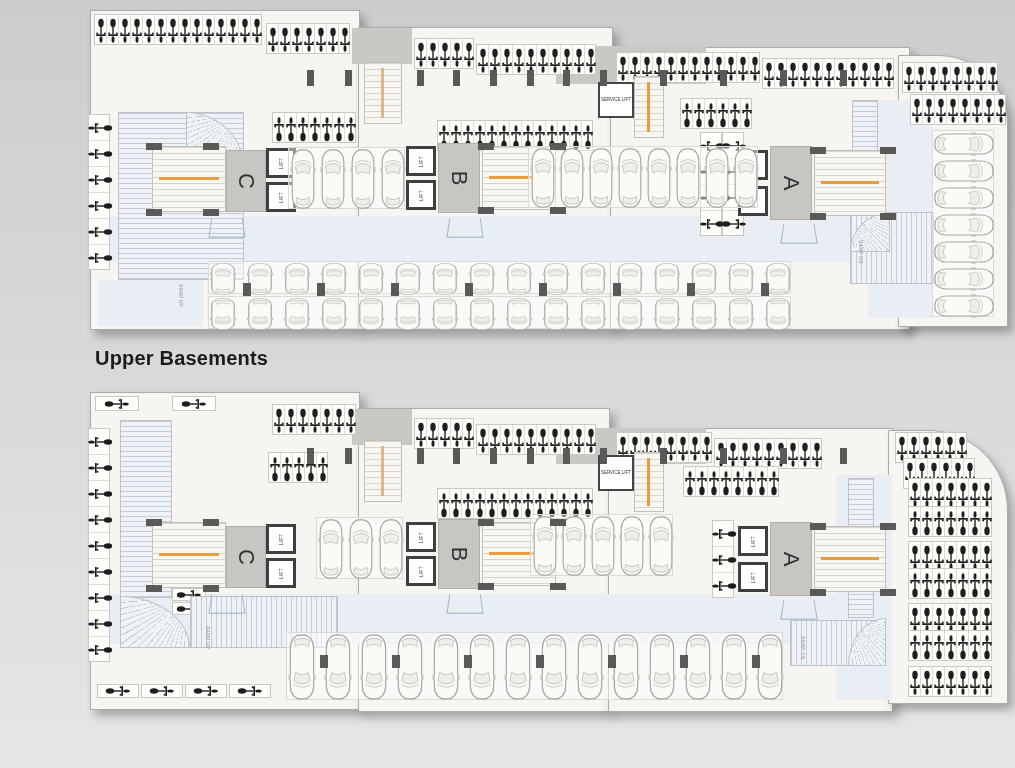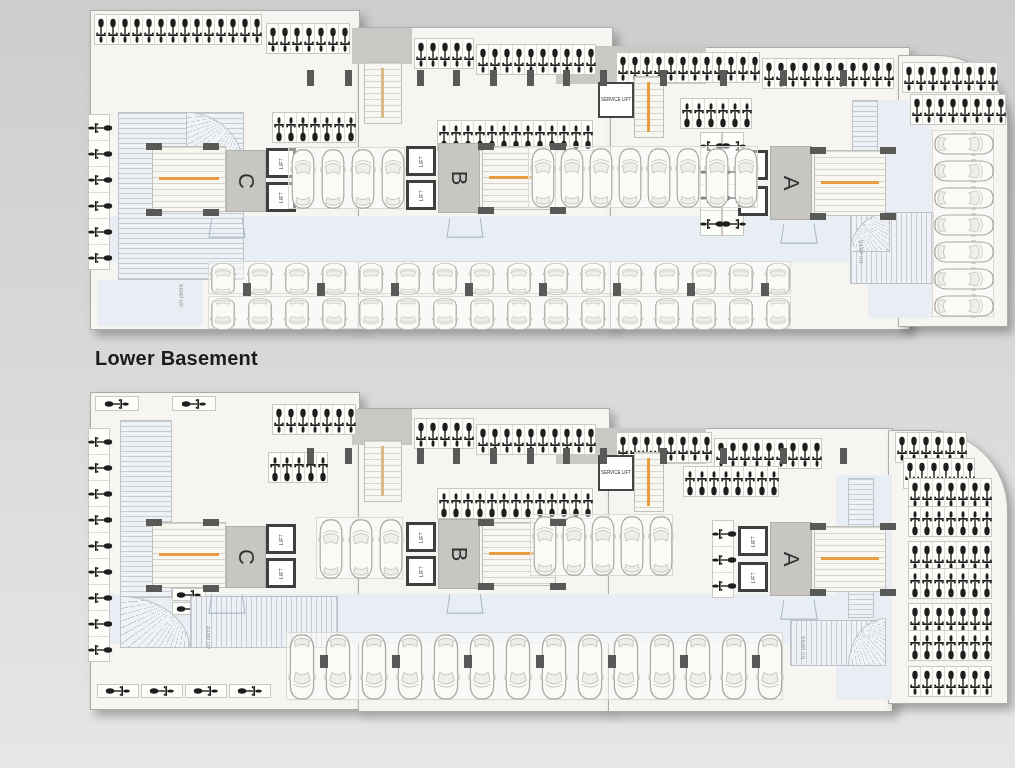--- a/index.html
+++ b/index.html
@@ -3664,14 +3664,14 @@
       <div class="el col" style="left: 320px; top: 655px; width: 8px; height: 13px;"></div>
       <div class="el col" style="left: 392px; top: 655px; width: 8px; height: 13px;"></div>
       <div class="el col" style="left: 464px; top: 655px; width: 8px; height: 13px;"></div>
       <div class="el col" style="left: 536px; top: 655px; width: 8px; height: 13px;"></div>
       <div class="el col" style="left: 608px; top: 655px; width: 8px; height: 13px;"></div>
       <div class="el col" style="left: 680px; top: 655px; width: 8px; height: 13px;"></div>
       <div class="el col" style="left: 752px; top: 655px; width: 8px; height: 13px;"></div>
       <div class="el vlabel" style="left: 205px; top: 626px;">RAMP UP</div>
       <div class="el vlabel" style="left: 800px; top: 636px;">RAMP DN</div>
     </div>
-  <div id="title-upper" class="title">Lower Basement</div>
+  <div id="title-upper" class="title">Upper Basements</div>
 </div>
 
 </body></html>

